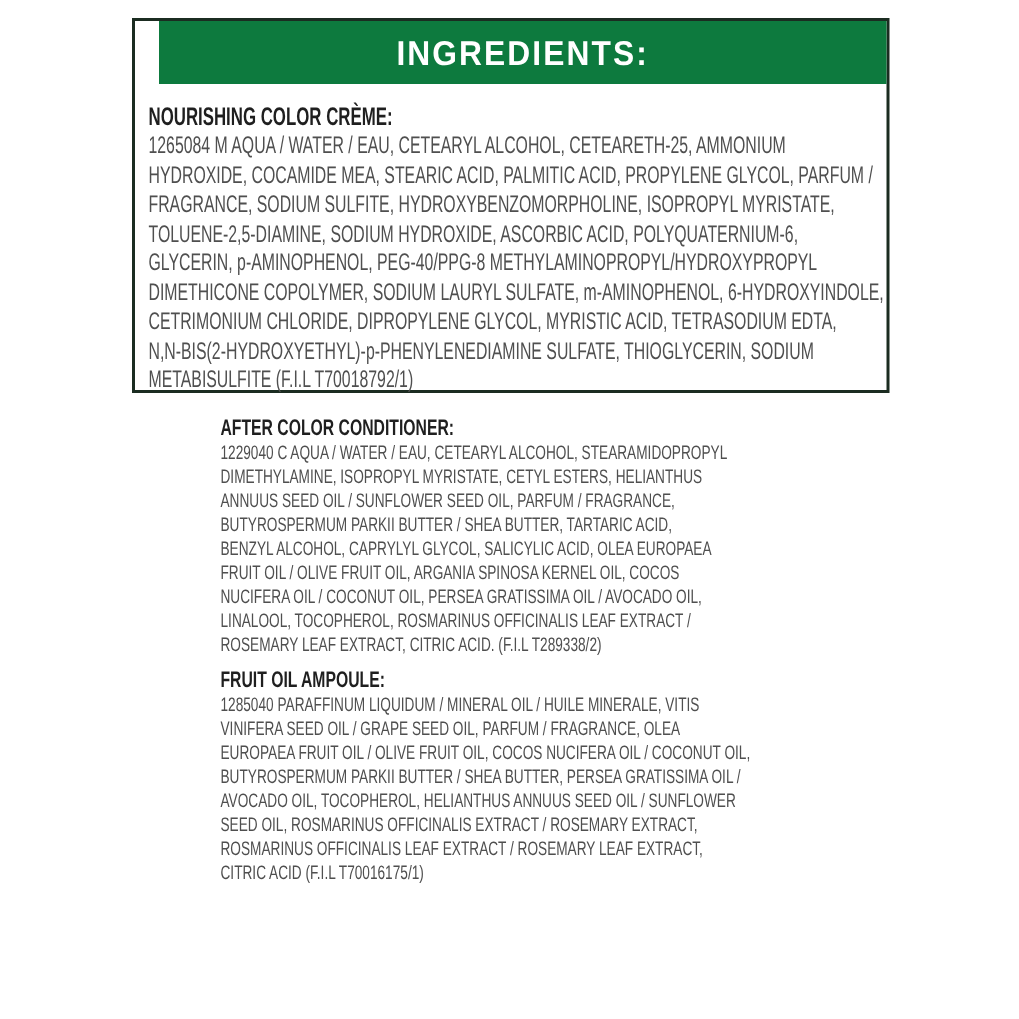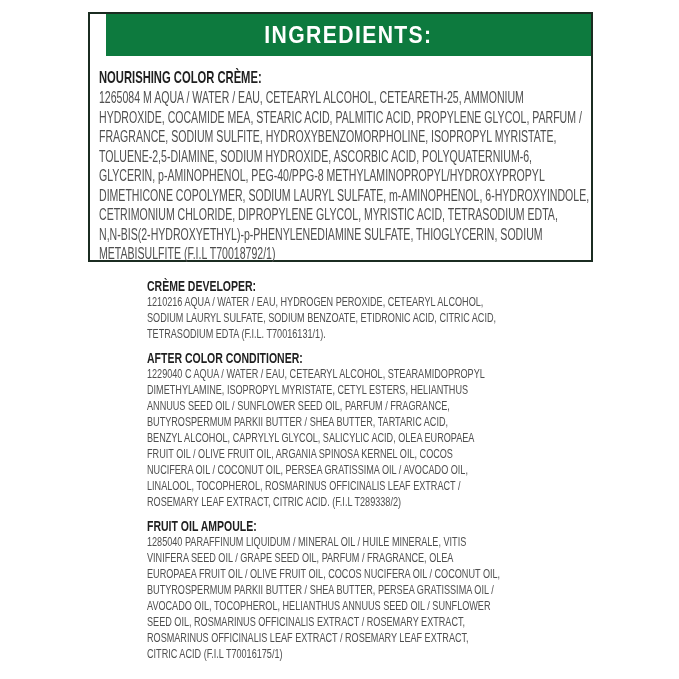--- a/index.html
+++ b/index.html
@@ -108,26 +108,20 @@
 GLYCERIN, p-AMINOPHENOL, PEG-40/PPG-8 METHYLAMINOPROPYL/HYDROXYPROPYL
 DIMETHICONE COPOLYMER, SODIUM LAURYL SULFATE, m-AMINOPHENOL, 6-HYDROXYINDOLE,
 CETRIMONIUM CHLORIDE, DIPROPYLENE GLYCOL, MYRISTIC ACID, TETRASODIUM EDTA,
 N,N-BIS(2-HYDROXYETHYL)-p-PHENYLENEDIAMINE SULFATE, THIOGLYCERIN, SODIUM
 METABISULFITE (F.I.L T70018792/1)</div>
     </div>
   </div>
 
   <div class="lower-sections">
 
-    <div class="section">
-      <div class="sec-title-sm">CRÈME DEVELOPER:</div>
-      <div class="sec-body-sm">1210216 AQUA / WATER / EAU, HYDROGEN PEROXIDE, CETEARYL ALCOHOL,
-SODIUM LAURYL SULFATE, SODIUM BENZOATE, ETIDRONIC ACID, CITRIC ACID,
-TETRASODIUM EDTA (F.I.L. T70016131/1).</div>
-    </div>
 
     <div class="section">
       <div class="sec-title-sm">AFTER COLOR CONDITIONER:</div>
       <div class="sec-body-sm">1229040 C AQUA / WATER / EAU, CETEARYL ALCOHOL, STEARAMIDOPROPYL
 DIMETHYLAMINE, ISOPROPYL MYRISTATE, CETYL ESTERS, HELIANTHUS
 ANNUUS SEED OIL / SUNFLOWER SEED OIL, PARFUM / FRAGRANCE,
 BUTYROSPERMUM PARKII BUTTER / SHEA BUTTER, TARTARIC ACID,
 BENZYL ALCOHOL, CAPRYLYL GLYCOL, SALICYLIC ACID, OLEA EUROPAEA
 FRUIT OIL / OLIVE FRUIT OIL, ARGANIA SPINOSA KERNEL OIL, COCOS
 NUCIFERA OIL / COCONUT OIL, PERSEA GRATISSIMA OIL / AVOCADO OIL,

